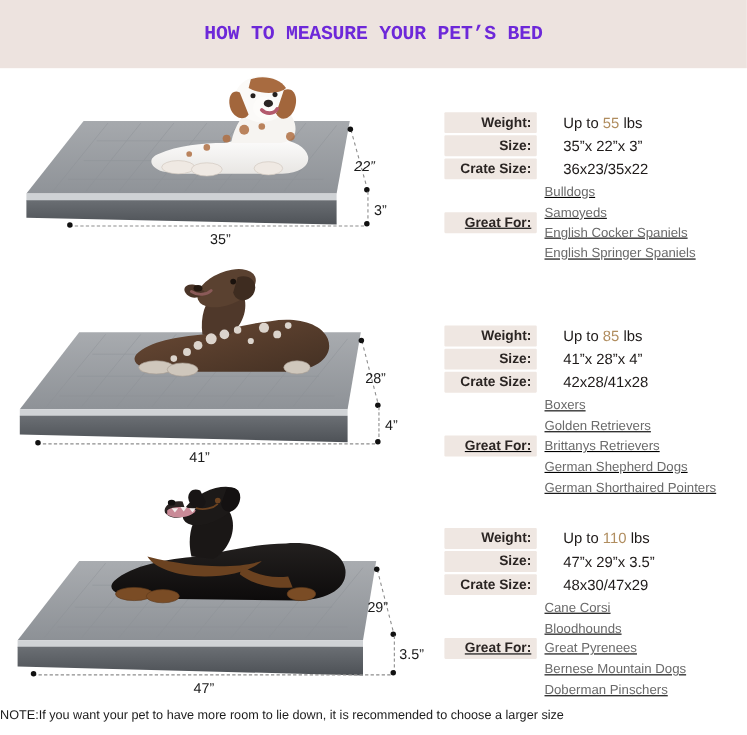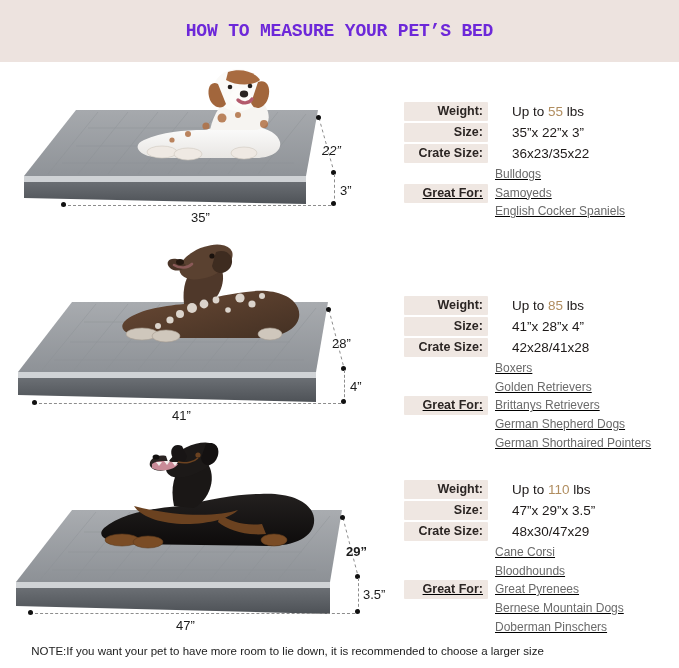--- a/index.html
+++ b/index.html
@@ -67,21 +67,21 @@
   .spec-val .accent{color:#b08d5f;}
   .breed-list{padding-left:7px;}
   .breed{
     font-size:12px;color:#6a6a6a;line-height:18.7px;white-space:nowrap;
   }
   .gf-row{display:flex;align-items:center;text-decoration:underline;}
 
   
   .note{
     position:absolute;left:0;top:645px;width:575px;
-    text-align:center;font-size:11.5px;color:#1b1b1b;
+    text-align:left;font-size:11.5px;color:#1b1b1b;
     font-family:"Liberation Sans","DejaVu Sans",sans-serif;
     white-space:nowrap;
   }
 </style>
 </head>
 <body>
 
 <div class="header">
   <div class="header-title">HOW TO MEASURE YOUR PET’S BED</div>
 </div>
@@ -189,20 +189,21 @@
     <div class="spec-row">
       <div class="spec-chip">Crate Size:</div>
       <div class="spec-val">36x23/35x22</div>
     </div>
     <div class="gf-row">
       <div class="spec-chip">Great For:</div>
       <div class="breed-list">
         <div class="breed">Bulldogs</div>
         <div class="breed">Samoyeds</div>
         <div class="breed">English Cocker Spaniels</div>
+        <div class="breed">English Springer Spaniels</div>
       </div>
     </div>
   </div>
 </div>
 
 <div class="section" id="sec1">
 
   <div class="illus">
     <div class="bed" style="left:12px;top:66px;width:322px;height:110px;">
       <svg viewBox="0 0 322 110" preserveAspectRatio="none">
@@ -386,21 +387,21 @@
       </svg>
     </div>
 
     <div class="dim-diag" style="left:340px;top:92px;width:22px;height:62px;">
       <svg width="22" height="62">
           <line x1="3" y1="2" x2="18" y2="60" stroke="#8d8d8d" stroke-width="1" stroke-dasharray="3,3"></line>
         </svg>
     </div>
     <div class="dot" style="left:340px;top:91px;"></div>
     <div class="dot" style="left:355px;top:150px;"></div>
-    <div class="dim-label" style="left:346px;top:120px;font-weight:bold;">29”</div>
+    <div class="dim-label" style="left:334px;top:120px;">29”</div>
 
     <div class="dim-line dim-v" style="left:358px;top:154px;height:34px;"></div>
     <div class="dot" style="left:355px;top:185px;"></div>
     <div class="dim-label" style="left:363px;top:163px;text-align:right;">3.5”</div>
 
     <div class="dim-line dim-h" style="left:30px;top:189px;width:325px;"></div>
     <div class="dot" style="left:28px;top:186px;"></div>
     <div class="dim-label" style="left:176px;top:194px;">47”</div>
   </div>
 

